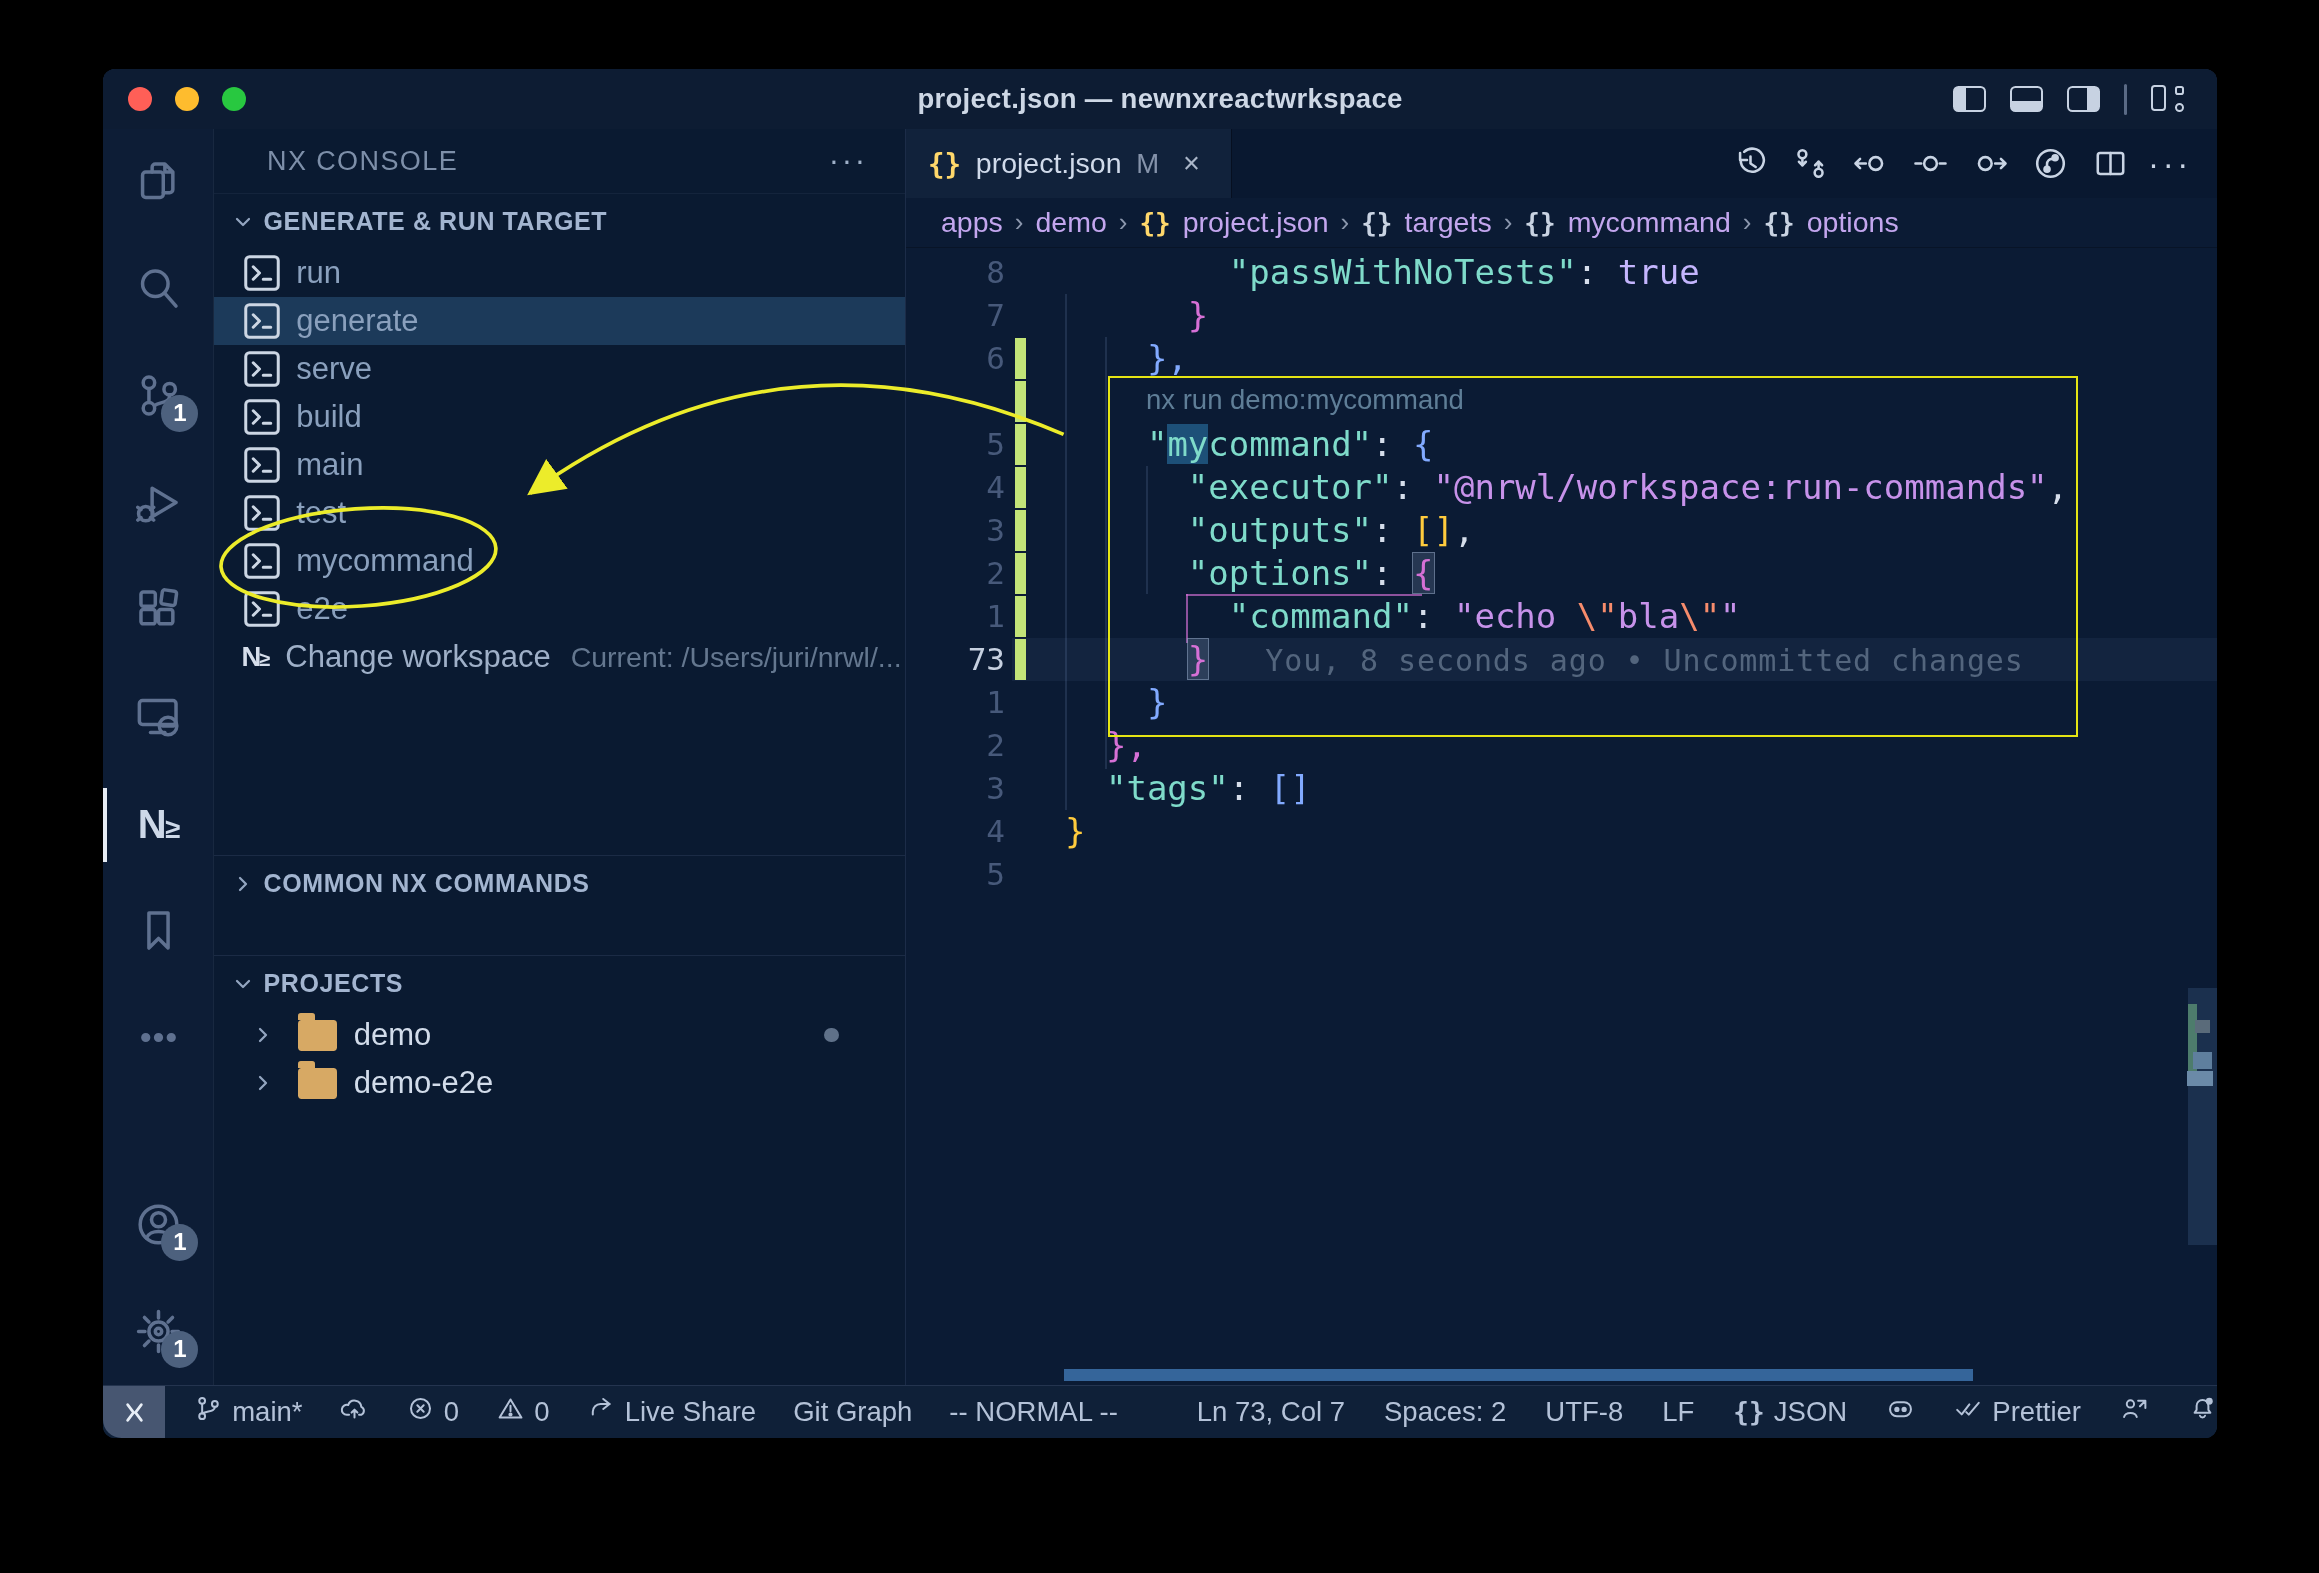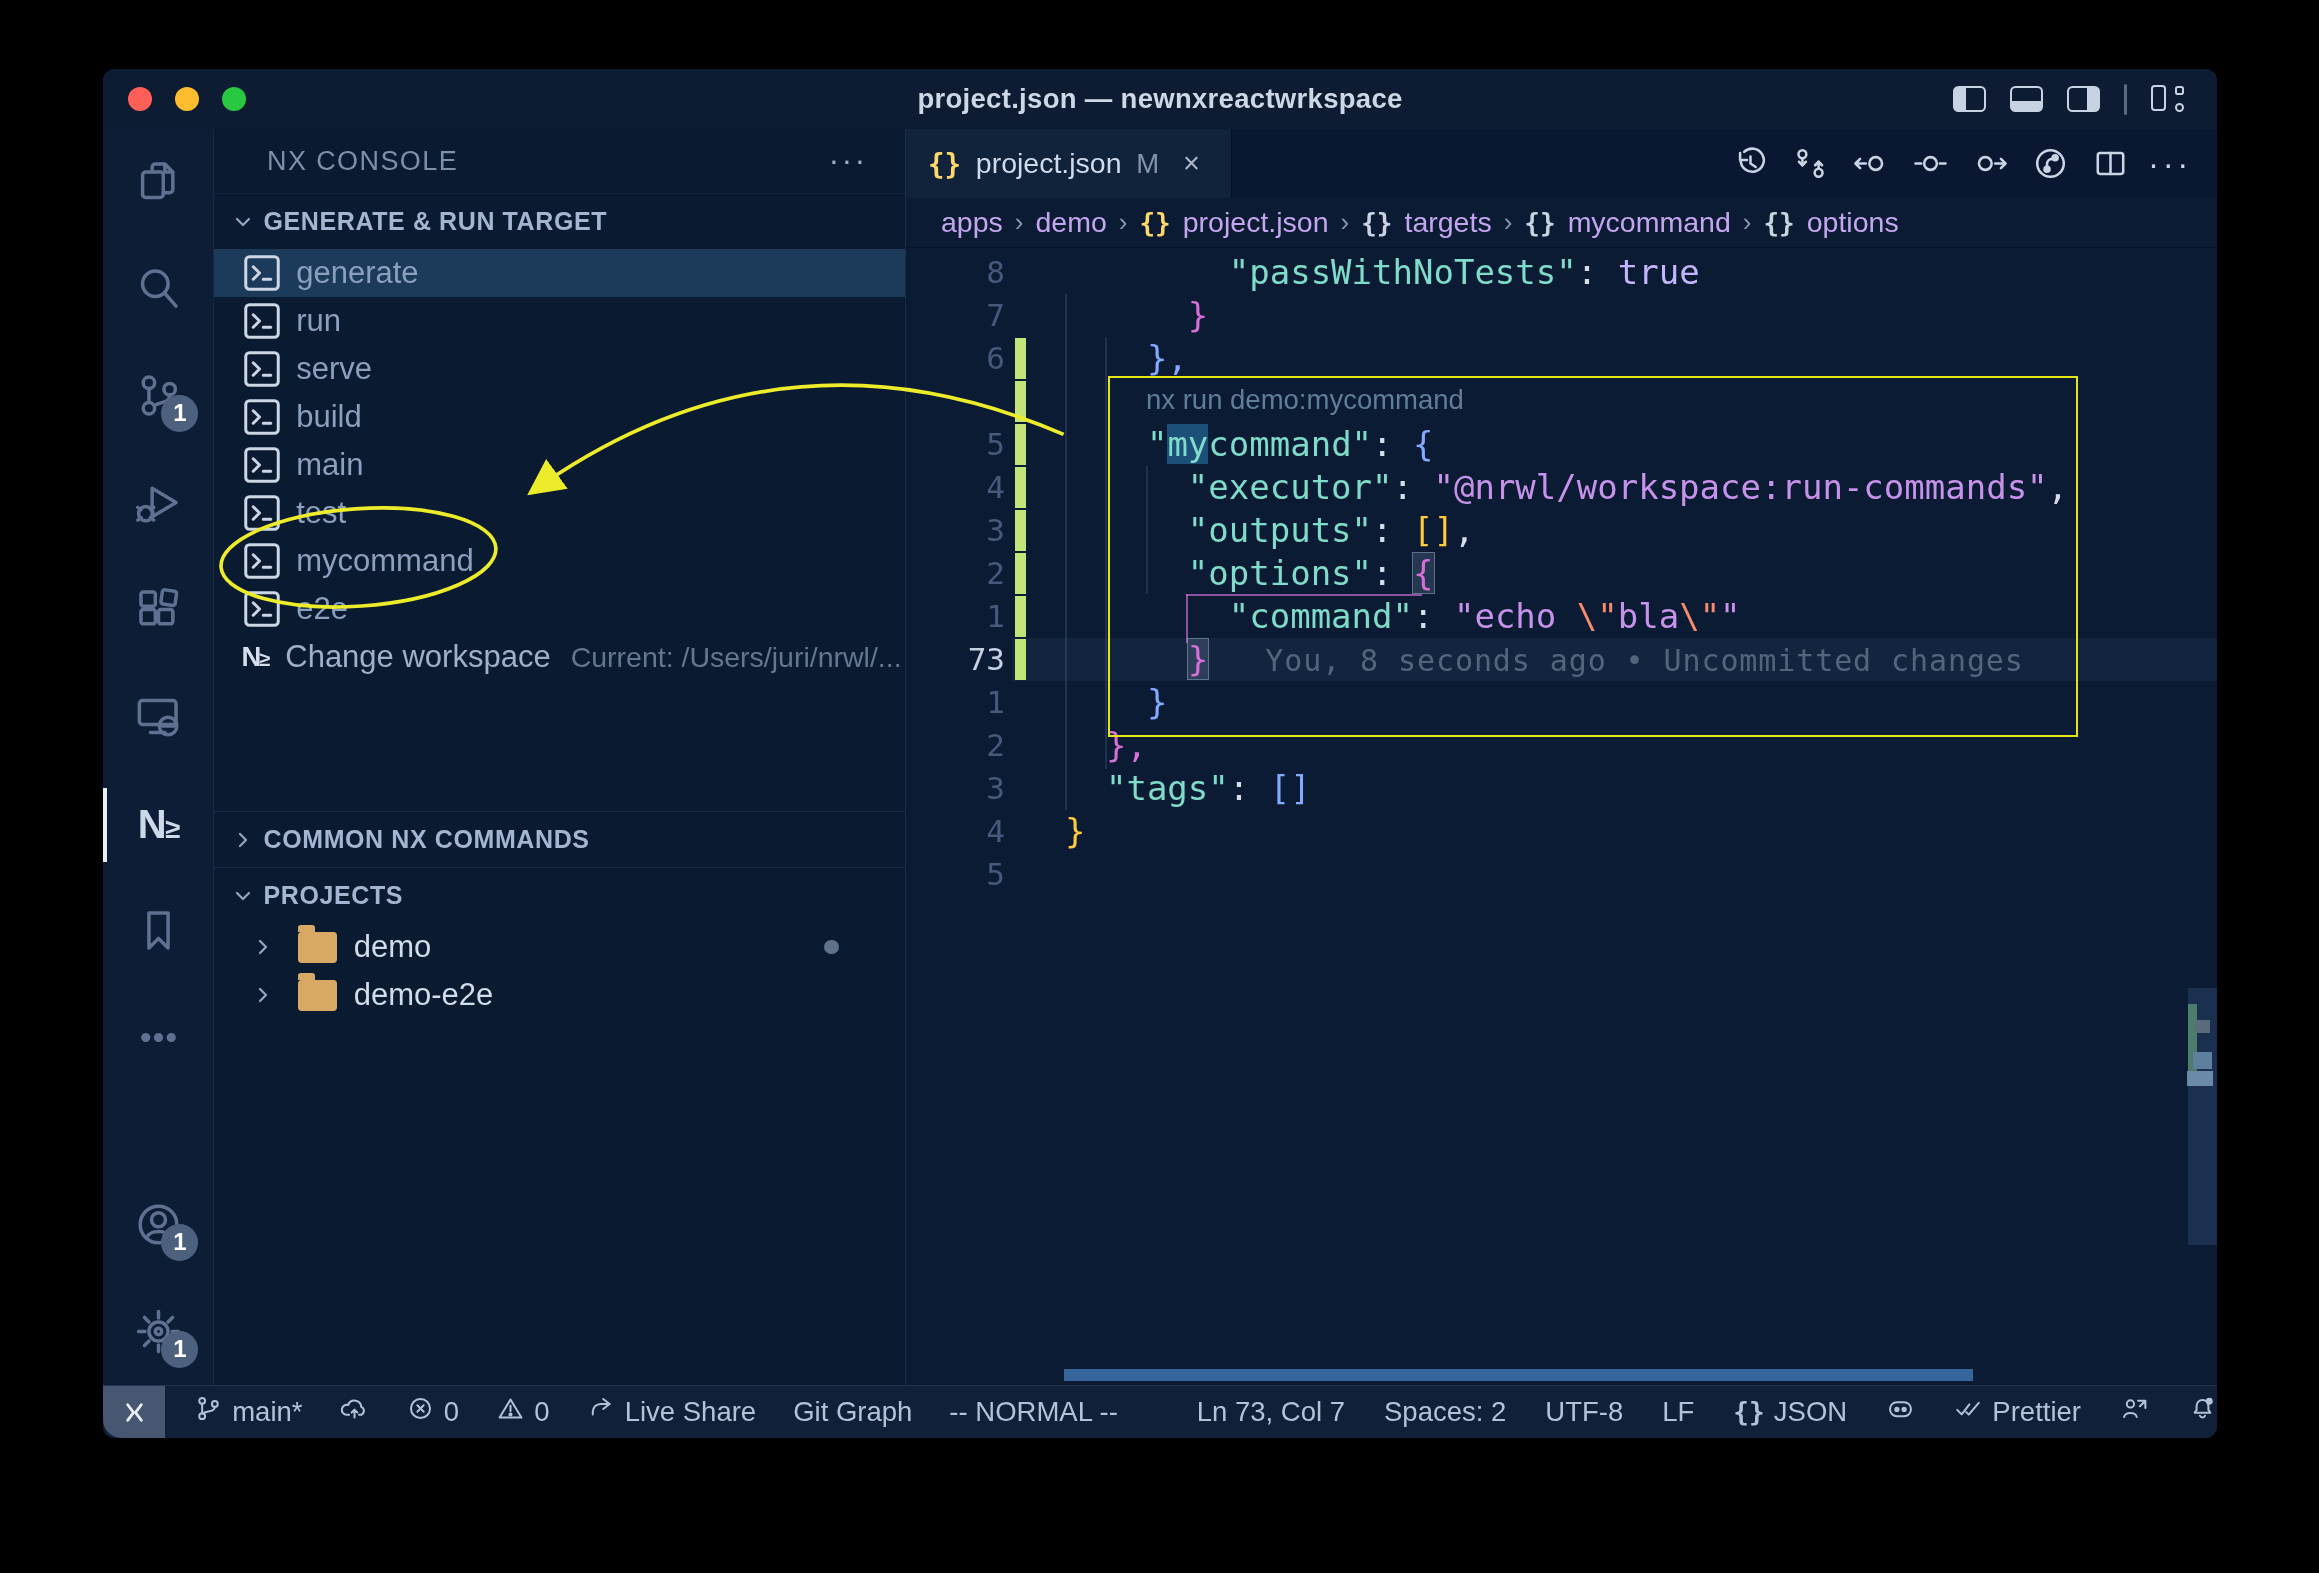--- a/index.html
+++ b/index.html
@@ -39,21 +39,21 @@
   .act-item.active::before{content:"";position:absolute;left:0;top:16.5px;bottom:16.5px;width:3.7px;background:#e7edf5;}
   .badge{position:absolute;right:14.7px;bottom:18.4px;min-width:37px;height:37px;border-radius:18.4px;background:#4d617e;color:#fff;font-size:24px;font-weight:700;display:flex;align-items:center;justify-content:center;}
   .act-spacer{flex:1}
   .nx-glyph{font-weight:700;font-size:40px;letter-spacing:-1.8px;}
   .nx-glyph small{font-size:27.5px;font-weight:700;}
   
   .sidebar{width:691px;background:#0a1a31;border-right:0.9px solid #1c2c48;display:flex;flex-direction:column;position:relative;}
   .side-title{height:64px;display:flex;align-items:center;padding:0 37px 0 53px;color:#7d8fa9;font-size:27px;letter-spacing:1.4px;border-bottom:0.9px solid #14243c;}
   .side-title .dots{margin-left:auto;color:#9fb0c8;font-size:31px;letter-spacing:2.8px;}
   .side-header{display:flex;align-items:center;height:55px;padding-left:13px;color:#a3b5d0;font-size:25px;font-weight:700;letter-spacing:0.6px;}
-  .side-header.bt{border-top:0.9px solid #1b2b45;}
+  .side-header.bt{border-top:0.9px solid #1b2b45;margin-top:44px;}
   .chev{width:31px;height:31px;margin-right:5.5px;color:#93a5c0;flex:none;display:flex;align-items:center;justify-content:center;}
   .chev svg{width:24px;height:24px}
   .side-item{height:48px;display:flex;align-items:center;padding-left:27.5px;color:#8aa0bd;font-size:31px;position:relative;}
   .side-item.selected{background:#1c3a5a;}
   .term-ic{width:40px;height:40px;margin-right:14.7px;flex:none;color:#ccd6e4;}
   .term-ic svg{width:40px;height:40px}
   .ws-detail{color:#64778f;font-size:28.5px;margin-left:20px;white-space:nowrap;overflow:hidden;}
   .proj-item{height:48px;display:flex;align-items:center;padding-left:33px;color:#d2dcea;font-size:31px;position:relative;}
   .folder{width:39px;height:31px;background:#d7a964;border-radius:3.7px;position:relative;margin:0 16.5px 0 14.7px;flex:none;}
   .folder::before{content:"";position:absolute;top:-6.4px;left:0;width:16.5px;height:7.3px;background:#d7a964;border-radius:2.8px 2.8px 0 0;}
@@ -225,33 +225,33 @@
       </div>
       <div class="side-header">
         <span class="chev">
             <svg viewBox="0 0 32 32" fill="none" stroke="currentColor" stroke-width="3" stroke-linecap="round" stroke-linejoin="round">
               <path d="M8 12 l8 8 l8 -8"></path>
             </svg>
           </span>
         <span>GENERATE &amp; RUN TARGET</span>
       </div>
       <div id="target-items">
+          <div class="side-item">
+            <span class="term-ic"><svg viewBox="0 0 32 32" fill="none" stroke="currentColor" stroke-width="2.4" stroke-linecap="round" stroke-linejoin="round">
+                <rect x="3" y="3" width="26" height="26" rx="3"></rect>
+                <path d="M9 11 l5 5 l-5 5 M17 21 h6"></path>
+              </svg></span>
+            <span>run</span>
+          </div>
           <div class="side-item selected">
             <span class="term-ic"><svg viewBox="0 0 32 32" fill="none" stroke="currentColor" stroke-width="2.4" stroke-linecap="round" stroke-linejoin="round">
                 <rect x="3" y="3" width="26" height="26" rx="3"></rect>
                 <path d="M9 11 l5 5 l-5 5 M17 21 h6"></path>
               </svg></span>
             <span>generate</span>
-          </div>
-          <div class="side-item">
-            <span class="term-ic"><svg viewBox="0 0 32 32" fill="none" stroke="currentColor" stroke-width="2.4" stroke-linecap="round" stroke-linejoin="round">
-                <rect x="3" y="3" width="26" height="26" rx="3"></rect>
-                <path d="M9 11 l5 5 l-5 5 M17 21 h6"></path>
-              </svg></span>
-            <span>run</span>
           </div>
           <div class="side-item">
             <span class="term-ic"><svg viewBox="0 0 32 32" fill="none" stroke="currentColor" stroke-width="2.4" stroke-linecap="round" stroke-linejoin="round">
                 <rect x="3" y="3" width="26" height="26" rx="3"></rect>
                 <path d="M9 11 l5 5 l-5 5 M17 21 h6"></path>
               </svg></span>
             <span>serve</span>
           </div>
           <div class="side-item">
             <span class="term-ic"><svg viewBox="0 0 32 32" fill="none" stroke="currentColor" stroke-width="2.4" stroke-linecap="round" stroke-linejoin="round">

